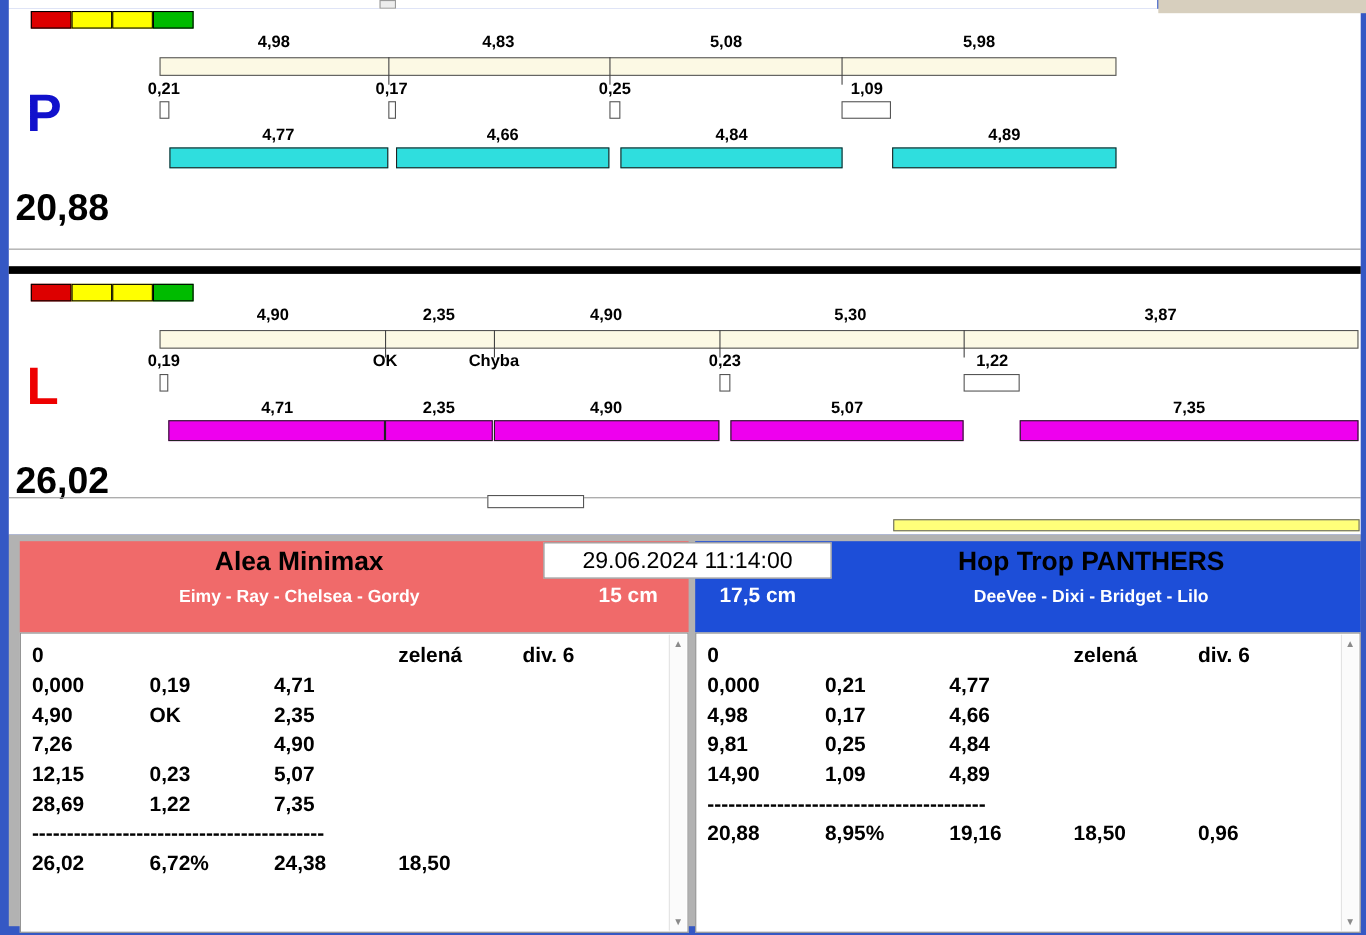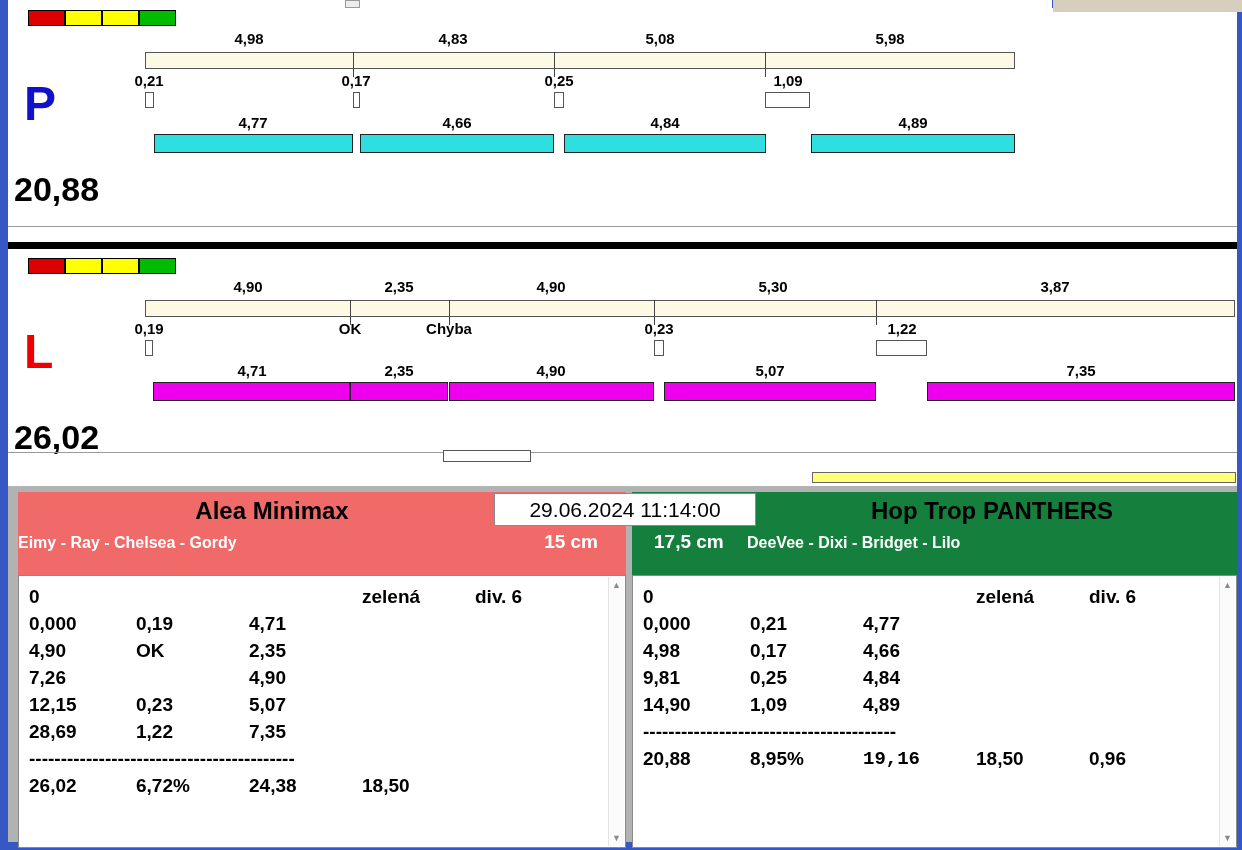--- a/index.html
+++ b/index.html
@@ -44,21 +44,21 @@
   
   .datetime { position:absolute; left:494px; top:493px; width:262px; height:33px; background:#fff;
               border:1px solid #8a8a8a; z-index:6; font-size:21px; text-align:center; line-height:31px; color:#000; }
   .team { position:absolute; top:492px; }
   .team-left  { left:18px;  width:608px; }
   .team-right { left:632px; width:605px; }
   .team-header { position:relative; height:83px; }
   .team-name { position:absolute; top:5px; left:0; right:0; text-align:center; font-size:24px; font-weight:bold; color:#000; }
   .team-left  .team-name { padding-right:100px; }
   .team-right .team-name { padding-left:115px; }
-  .team-dogs { position:absolute; top:42px; left:0; right:0; text-align:left; font-size:16px; font-weight:bold; color:#fff; }
+  .team-dogs { position:absolute; top:42px; left:0; right:0; text-align:center; font-size:16px; font-weight:bold; color:#fff; }
   .team-left  .team-dogs { padding-right:100px; }
   .team-right .team-dogs { padding-left:115px; }
   .team-height { position:absolute; top:39px; font-size:19px; font-weight:bold; color:#fff; }
   .team-left  .team-height { right:28px; }
   .team-right .team-height { left:22px; }
   .team-body { position:relative; height:273px; background:#fff; border:1px solid #8a8a8a; overflow:hidden; }
   .rows { position:absolute; top:10px; left:0; right:18px; }
   .trow { position:relative; height:27px; }
   .trow span { position:absolute; font-size:19px; font-weight:bold; white-space:nowrap; color:#000; }
   .sbar { position:absolute; top:1px; bottom:1px; right:1px; width:16px; background:#fbfbfb; border-left:1px solid #e3e3e3; }
@@ -209,21 +209,21 @@
         </div>
       </div>
     <div class="sbar">
       <span class="sarrow up">▲</span>
       <span class="sarrow down">▼</span>
     </div>
   </div>
 </section>
 
 <section class="team team-right">
-  <header class="team-header" style="background: #15803d;">
+  <header class="team-header" style="background: #1d4ed8;">
     <div class="team-name">Hop Trop PANTHERS</div>
     <div class="team-dogs">DeeVee - Dixi - Bridget - Lilo</div>
     <div class="team-height">17,5 cm</div>
   </header>
   <div class="team-body">
     <div class="rows">
         <div class="trow">
           <span style="left: 10px;">0</span>
           <span style="left: 343px;">zelená</span>
           <span style="left: 456px;">div. 6</span>
@@ -247,21 +247,21 @@
           <span style="left: 10px;">14,90</span>
           <span style="left: 117px;">1,09</span>
           <span style="left: 230px;">4,89</span>
         </div>
         <div class="trow">
           <span style="left: 10px;">----------------------------------------</span>
         </div>
         <div class="trow">
           <span style="left: 10px;">20,88</span>
           <span style="left: 117px;">8,95%</span>
-          <span style="left: 230px; font-family: Liberation Mono, monospace;">19,16</span>
+          <span style="left: 230px;">19,16</span>
           <span style="left: 343px;">18,50</span>
           <span style="left: 456px;">0,96</span>
         </div>
       </div>
     <div class="sbar">
       <span class="sarrow up">▲</span>
       <span class="sarrow down">▼</span>
     </div>
   </div>
 </section>

